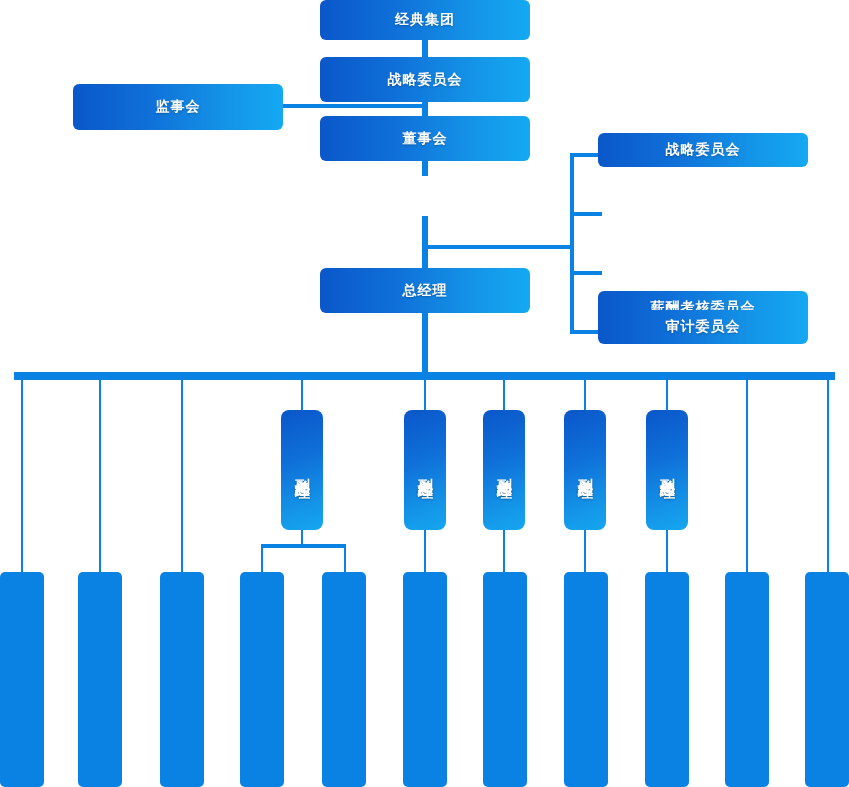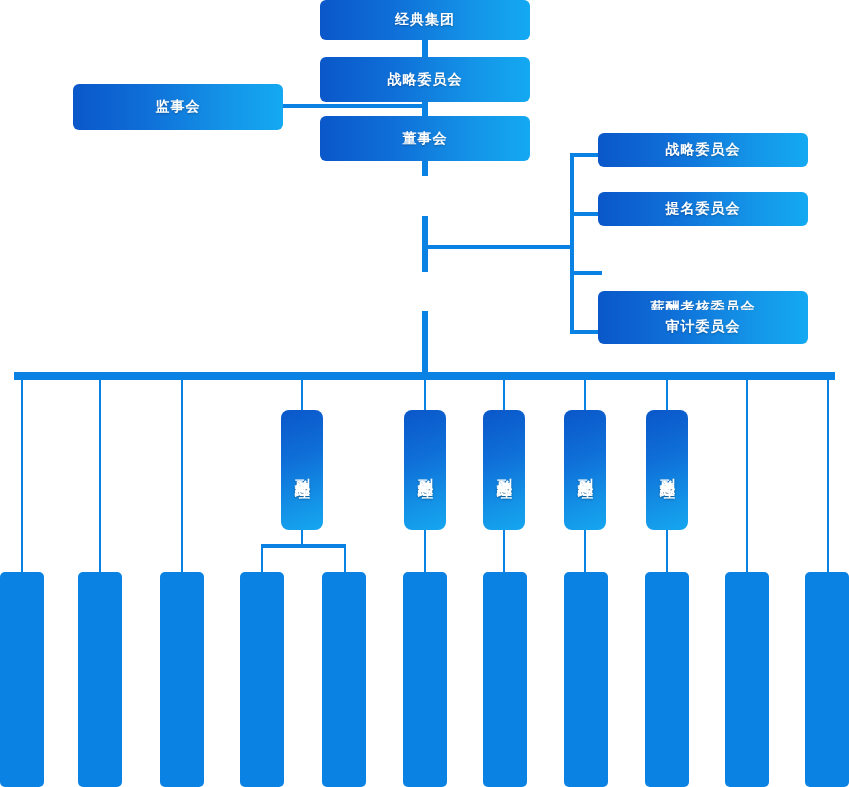--- a/index.html
+++ b/index.html
@@ -138,31 +138,31 @@
 
   <div class="node node-wide" style="left:320px; top:57px;">
     <span>战略委员会</span>
   </div>
 
   <div class="node node-wide" style="left:320px; top:106px;margin-top:10px;">
     <span>董事会</span>
   </div>
 
 
+  <div class="node node-wide" style="left:320px; top:268px;">
+    <span>总经理</span>
+  </div>
 
   <div class="node node-supervisor" style="left:73px; top:84px;">
     <span>监事会</span>
   </div>
 
   <div class="node node-committee" style="left:598px; top:133px;">
     <span>战略委员会</span>
   </div>
-  <div class="node node-committee" style="left:598px; top:192px;">
-    <span>提名委员会</span>
-  </div>
   <div class="node node-committee" style="left:598px; top:251px;margin-top:40px;">
     <span>薪酬考核委员会</span>
   </div>
   <div class="node node-committee" style="left:598px; top:310px;">
     <span>审计委员会</span>
   </div>
 
   <div class="node node-vert" style="left:281px; top:410px;">
     <span>副总经理</span>
   </div>

